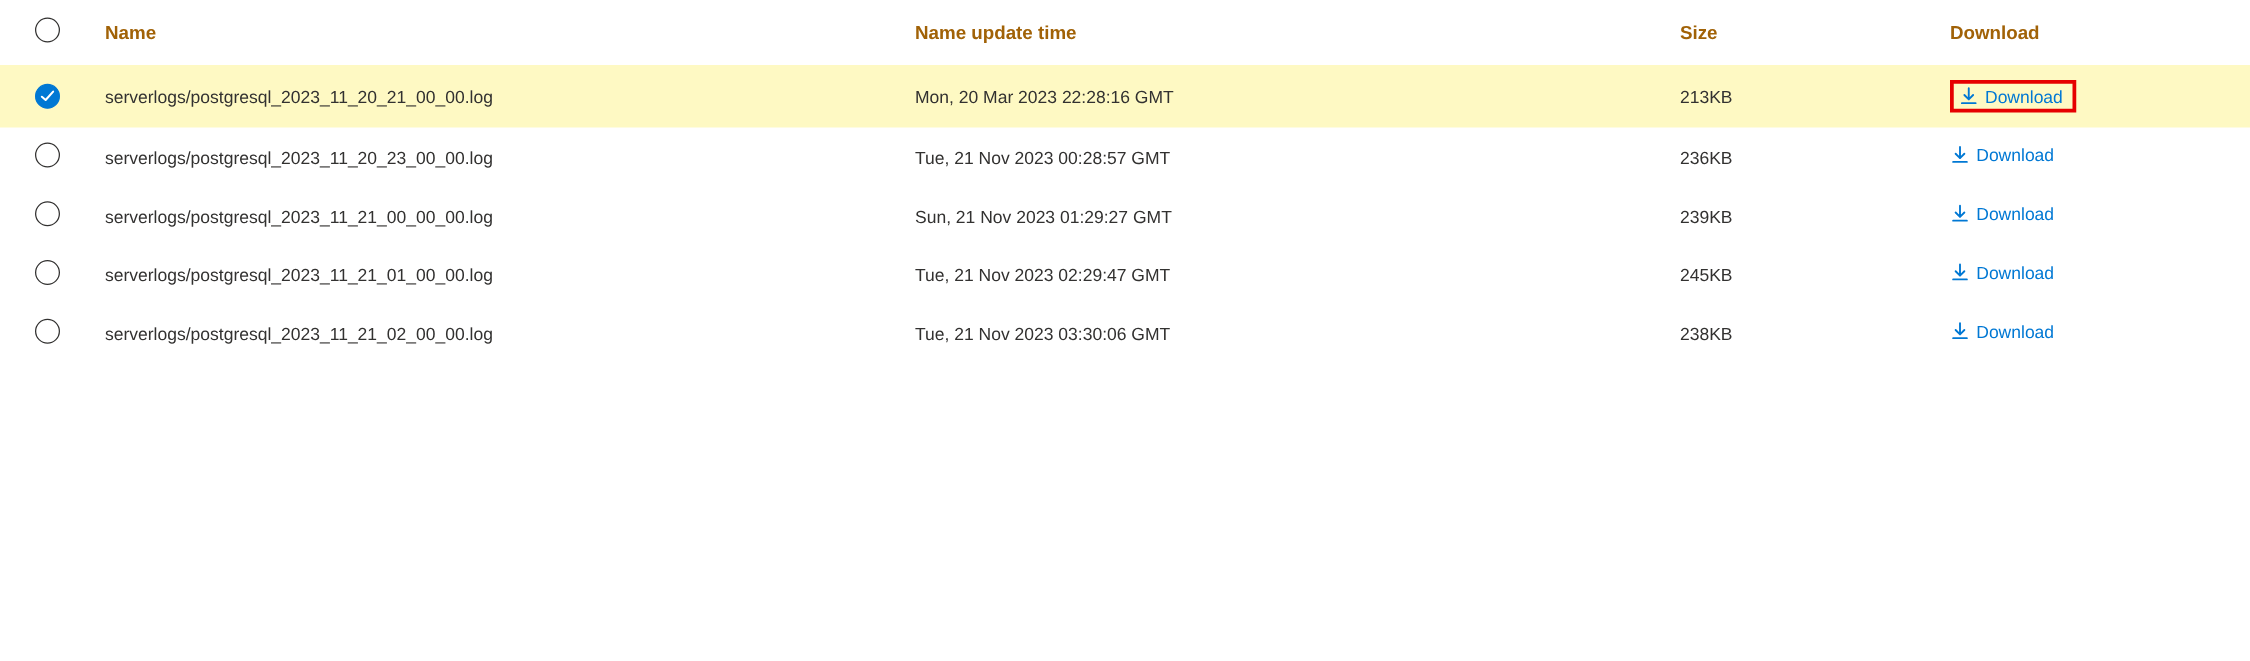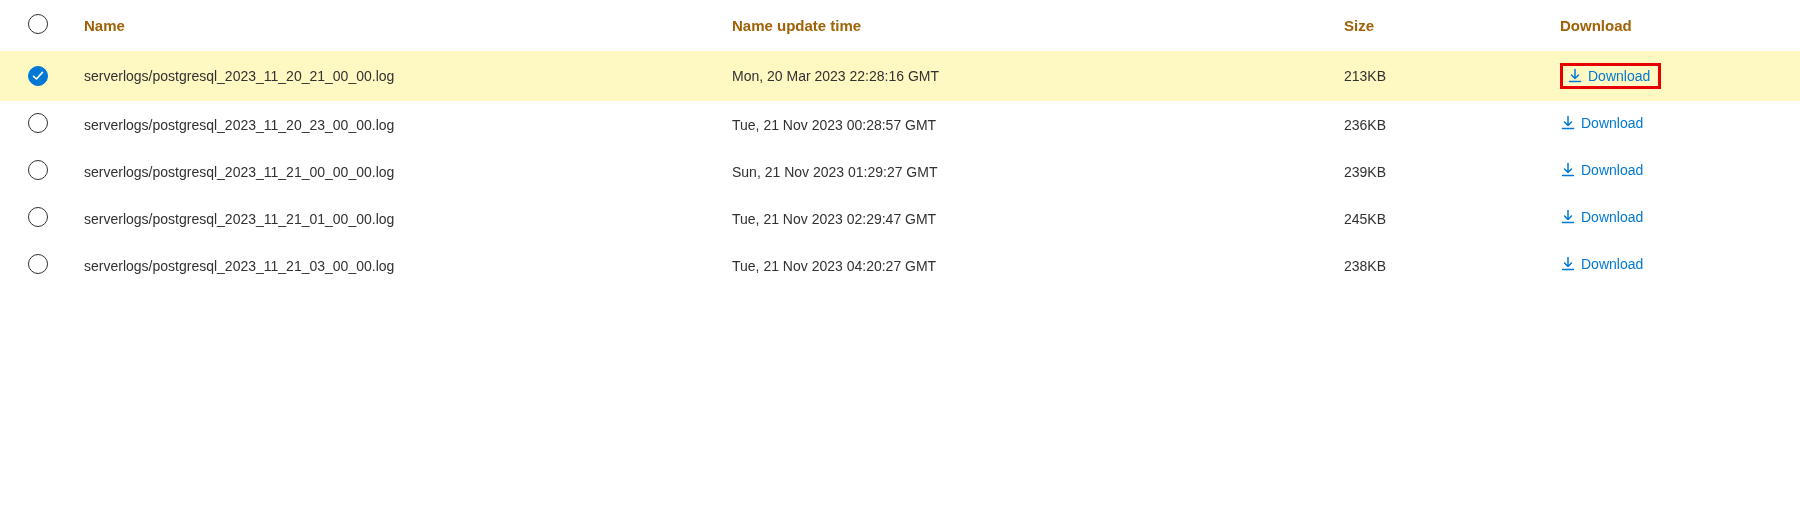--- a/index.html
+++ b/index.html
@@ -164,22 +164,22 @@
             <span style="display: inline-flex;">
               <svg viewBox="0 0 16 16" fill="none">
                 <path d="M8 1.5V10.5M8 10.5L4.5 7M8 10.5L11.5 7M2.5 13.5H13.5" stroke="#0078d4" stroke-width="1.5" stroke-linecap="round" stroke-linejoin="round"></path>
               </svg>
             </span>
             <span>Download</span>
           </a></td>
       </tr>
       <tr class="data-row">
         <td><span class="checkbox-circle"></span></td>
-        <td>serverlogs/postgresql_2023_11_21_03_00_00.log</td>
-        <td>Tue, 21 Nov 2023 04:20:27 GMT</td>
+        <td>serverlogs/postgresql_2023_11_21_02_00_00.log</td>
+        <td>Tue, 21 Nov 2023 03:30:06 GMT</td>
         <td>238KB</td>
         <td><a class="download-link">
             <span style="display: inline-flex;">
               <svg viewBox="0 0 16 16" fill="none">
                 <path d="M8 1.5V10.5M8 10.5L4.5 7M8 10.5L11.5 7M2.5 13.5H13.5" stroke="#0078d4" stroke-width="1.5" stroke-linecap="round" stroke-linejoin="round"></path>
               </svg>
             </span>
             <span>Download</span>
           </a></td>
       </tr>

